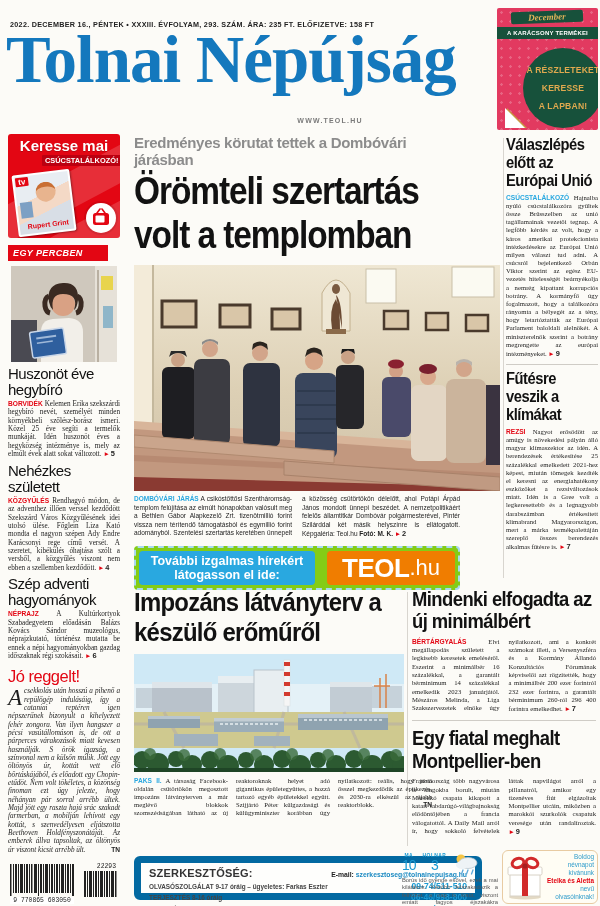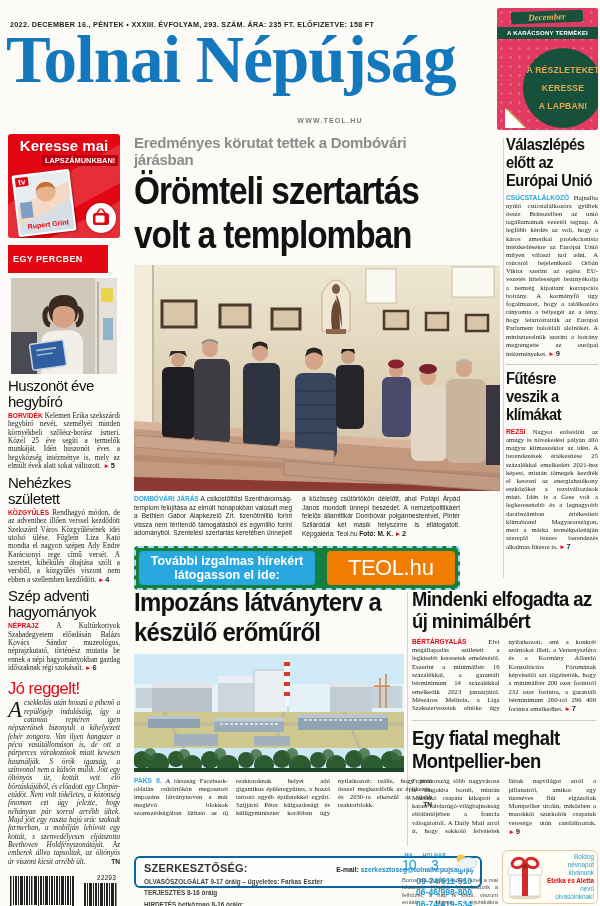--- a/index.html
+++ b/index.html
@@ -41,21 +41,21 @@
   .mag-cover{width:100%;height:100%;background:linear-gradient(160deg,#e8edf2 0 38%,#f4d9c6 38% 62%,#d8dee6 62% 100%);position:relative;}
   .mag-brand{position:absolute;left:1px;top:1px;background:#e30613;color:#fff;font-weight:bold;font-size:8px;
      padding:0 3px;border-radius:1px;}
   .mag-face{position:absolute;left:20px;top:8px;width:20px;height:20px;border-radius:50%;background:#e8b48e;
      border-top:5px solid #c96f33;}
   .mag-title{position:absolute;left:8px;bottom:4px;color:#e30613;font-weight:bold;font-size:7px;}
   .mag-chip{position:absolute;left:3px;top:26px;width:12px;height:16px;background:#7da0c4;}
   .tv-badge{position:absolute;right:4px;bottom:5px;width:30px;height:30px;border-radius:50%;background:#fff;
      box-shadow:0 0 0 2px rgba(0,0,0,.08);display:flex;align-items:center;justify-content:center;}
   .section-bar{margin-top:7px;width:100px;background:#e30613;color:#fff;font-weight:bold;font-size:9px;
-     letter-spacing:.4px;padding:9px 5px;}
+     letter-spacing:.4px;padding:3px 5px;font-style:italic;}
   .side-photo{display:block;margin:5px 0 0 3px;}
   .side-title{margin:4px 0 2px;font-size:15px;font-weight:400;letter-spacing:-.5px;line-height:1.07;color:#111;}
   .side-title.red{color:#e30613;font-size:16.5px;margin-top:7px;}
   .body{font-family:"Liberation Serif",serif;font-size:7.2px;line-height:1.16;text-align:justify;margin:0 0 4px;color:#1d1d1d;}
   .kw{font-family:"Liberation Sans",sans-serif;font-size:6.6px;font-weight:bold;}
   .kw.red{color:#e30613;}
   .kw.blue{color:#29a8e0;}
   .pg{white-space:nowrap;}
   .arr{font-style:normal;color:#e30613;font-size:6.4px;}
   .pnum{font-family:"Liberation Sans",sans-serif;font-size:7.4px;color:#222;padding-left:1px;}
@@ -72,43 +72,43 @@
   
   .center-top{left:134px;top:134px;width:326px;}
   .kicker{font-size:15px;font-weight:bold;color:#8c8c8c;letter-spacing:-.3px;margin-bottom:1px;}
   .cond{transform:scaleX(.88);transform-origin:0 0;width:113.6%;}
   .cond92{transform:scaleX(.92);transform-origin:0 0;width:108.7%;}
   .main-headline{font-size:38px;font-weight:800;line-height:1.16;letter-spacing:-1.2px;color:#121212;margin:0;}
   .lead-photo{display:block;margin-top:8px;}
   .caption{margin-top:4px;font-size:6.5px;line-height:1.32;text-align:justify;column-count:2;column-gap:10px;color:#222;}
   .caption .kw{font-size:6.5px;}
   .credit{font-size:6.5px;}
-  .teol-banner{margin-top:5px;border:2px dashed #a9d9f2;border-radius:4px;padding:3px;display:flex;gap:12px;background:#15803d;}
+  .teol-banner{margin-top:5px;border:2px dashed #a9d9f2;border-radius:4px;padding:3px;display:flex;gap:12px;background:#84cc16;}
   .teol-left{flex:1;background:#29a8e0;border-radius:4px;color:#fff;font-weight:bold;font-size:12.5px;line-height:1.15;
      display:flex;align-items:center;justify-content:center;text-align:center;padding:3px 10px;}
   .teol-right{width:128px;background:#f07d00;border-radius:4px;display:flex;align-items:center;justify-content:center;color:#fff;}
-  .teol-right .b1{font-size:22px;font-weight:400;letter-spacing:-.5px;}
+  .teol-right .b1{font-size:26px;font-weight:700;letter-spacing:-.5px;}
   .teol-right .b2{font-size:22px;font-weight:300;}
   
   .right-top{left:506px;top:136px;width:92px;}
   .rt-title{font-size:16px;font-weight:bold;letter-spacing:-.5px;line-height:1.12;margin:0 0 4px;color:#111;}
   .rt-body{font-size:6.7px;line-height:1.22;}
   .rt-rule{margin:6px 0 5px;height:1px;background:#cfccc6;}
   
   .center-mid{left:134px;top:588px;width:298px;}
   .mid-headline{font-size:26px;font-weight:800;letter-spacing:-.8px;line-height:1.15;margin:0;color:#121212;}
   .plant-photo{display:block;margin-top:6px;}
   .cols3{column-count:3;column-gap:8px;font-size:6.7px;line-height:1.22;margin-top:5px;}
   
   .right-mid{left:412px;top:588px;width:184px;}
   .rm-headline{font-size:20px;font-weight:800;letter-spacing:-.6px;line-height:1.12;margin:0 0 5px;color:#121212;}
   .cols2{column-count:2;column-gap:9px;font-size:6.7px;line-height:1.24;}
   .rm-rule{margin:7px 0 6px;height:1px;background:#cfccc6;}
   
-  .footer-box{left:134px;top:856px;width:348px;height:32px;border:2px solid #0369a1;border-radius:6px;
+  .footer-box{left:134px;top:856px;width:348px;height:44px;border:7px solid #0369a1;border-radius:6px;
      background:#fefefc;padding:4px 8px 3px;}
   .f-top{display:flex;justify-content:space-between;align-items:baseline;}
   .f-title{font-size:11px;font-weight:bold;color:#333;letter-spacing:.2px;}
   .f-email{font-size:6.8px;font-weight:bold;color:#222;}
   .f-addr{color:#1b8ac2;}
   .f-row{display:flex;justify-content:space-between;align-items:baseline;margin-top:1.5px;}
   .f-row span{font-size:6.4px;font-weight:bold;color:#444;}
   .f-phone{font-size:8.6px;font-weight:bold;color:#1b9ad2;}
   .weather{left:402px;top:853px;width:96px;}
   .w-row{display:flex;align-items:flex-start;gap:7px;}
@@ -141,21 +141,21 @@
 
 <div class="abs vline" style="left:503px;top:138px;height:440px;" data-name="column-divider"></div>
 <div class="abs vline" style="left:407px;top:592px;height:254px;" data-name="column-divider"></div>
 
 <aside class="abs sidebar" data-name="left-sidebar">
 
   <div class="promo" data-name="tv-magazine-promo">
     <div class="stripe" style="left:-30px;top:46px;" data-name="stripe-decoration"></div>
     <div class="stripe" style="left:30px;top:70px;" data-name="stripe-decoration"></div>
     <div class="promo-line1" data-name="promo-headline">Keresse mai</div>
-    <div class="promo-ribbon" data-name="promo-ribbon">LAPSZÁMUNKBAN!</div>
+    <div class="promo-ribbon" data-name="promo-ribbon">CSÚCSTALÁLKOZÓ!</div>
     <div class="magazine" data-name="magazine-cover">
       <div class="mag-cover" data-name="magazine-cover-art">
         <span class="mag-brand" data-name="tv-magazine-logo">tv</span>
         <span class="mag-chip" data-name="cover-photo-chip"></span>
         <span class="mag-face" data-name="cover-face"></span>
         <span class="mag-title" data-name="cover-title">Rupert Grint</span>
       </div>
     </div>
     <div class="tv-badge" data-name="tv-icon">
       <svg width="22" height="20" viewBox="0 0 22 20">

